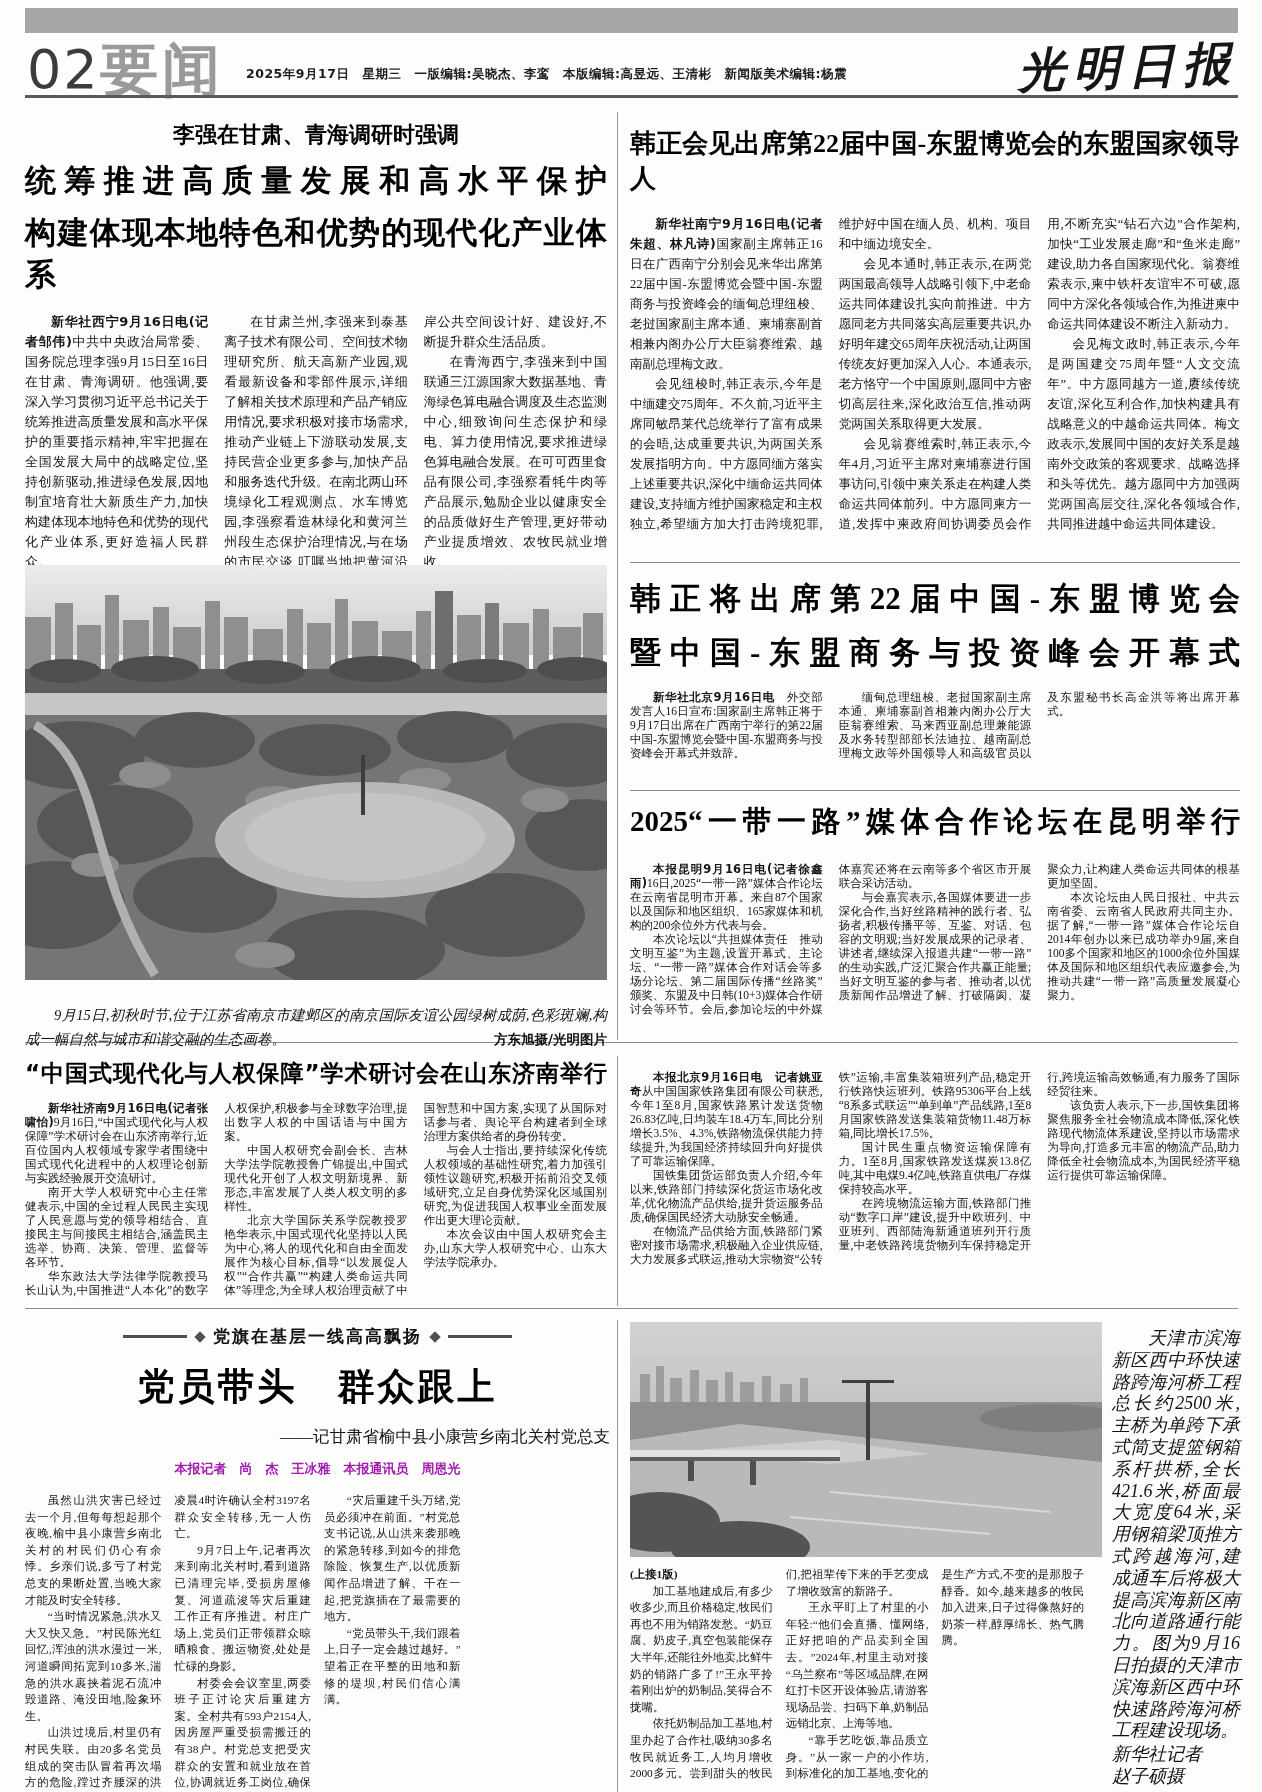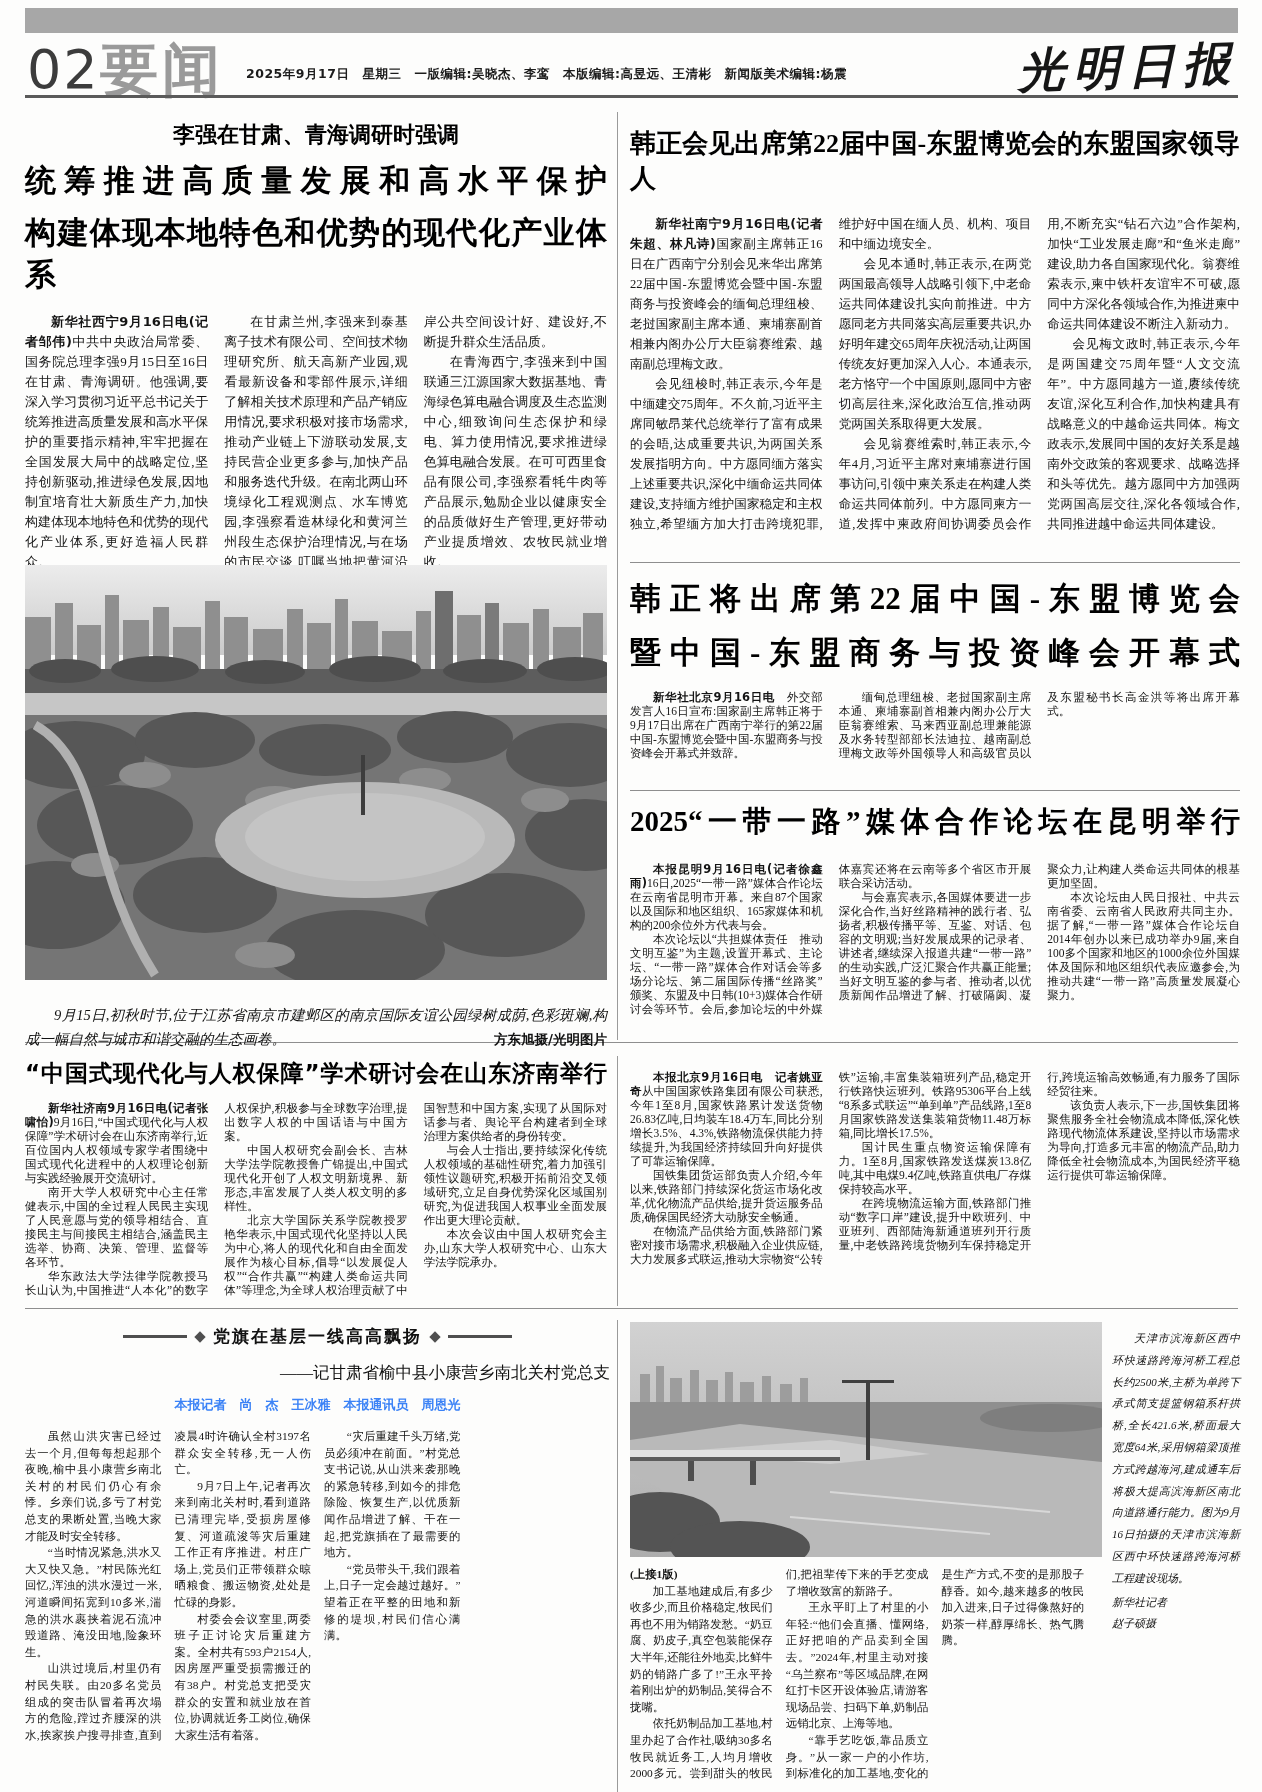--- a/index.html
+++ b/index.html
@@ -33,30 +33,30 @@
   .kicker{font-family:"DejaVu Sans","Liberation Sans",sans-serif;font-weight:700;
           font-size:22px;text-align:center;color:#000;}
   .hl-sans{font-family:"DejaVu Sans","Liberation Sans",sans-serif;font-weight:900;color:#000;
            text-align:justify;text-align-last:justify;}
   .hl-serif{font-family:"Liberation Serif","DejaVu Serif",serif;font-weight:900;color:#000;
             text-align:justify;text-align-last:justify;}
   
   .cap{font-style:italic;font-size:14.5px;line-height:24px;text-align:justify;color:#111;}
   .cap .credit{float:right;font-style:normal;font-weight:700;
                font-family:"DejaVu Sans","Liberation Sans",sans-serif;font-size:13.5px;}
-  .vcap{font-style:italic;font-size:11px;line-height:21.8px;text-align:justify;color:#111;}
+  .vcap{font-style:italic;font-size:18px;line-height:21.8px;text-align:justify;color:#111;}
   
   .eyebrow{display:flex;align-items:center;justify-content:center;gap:9px;}
   .eyebrow .bar{width:64px;height:3px;background:#4f4f4f;}
   .eyebrow .dia{width:8px;height:8px;background:#4f4f4f;transform:rotate(45deg);}
   .eyebrow .txt{font-family:"DejaVu Sans","Liberation Sans",sans-serif;font-weight:700;
                 font-size:17px;letter-spacing:2px;color:#111;}
   .feat-title{font-size:37px;font-weight:900;text-align:center;letter-spacing:3px;color:#000;}
   .feat-sub{font-size:16.5px;text-align:center;color:#111;}
-  .feat-by{font-size:13px;font-weight:700;text-align:center;color:#3b82f6;
+  .feat-by{font-size:13px;font-weight:700;text-align:center;color:#a21caf;
            font-family:"DejaVu Sans","Liberation Sans",sans-serif;}
   .photo{display:block;}
 </style>
 </head>
 <body>
 
 <div class="page">
 
   <div class="abs topbar"></div>
   <div class="abs pageno">02</div>
@@ -225,20 +225,21 @@
   </div>
 
   <div class="abs" style="left:25px;top:1325px;width:585px;">
     <div class="eyebrow">
       <span class="bar"></span>
       <span class="dia"></span>
       <span class="txt">党旗在基层一线高高飘扬</span>
       <span class="dia"></span>
       <span class="bar"></span>
     </div>
+    <div class="feat-title" style="margin-top:14px;">党员带头　群众跟上</div>
     <div class="feat-sub" style="margin-top:14px;text-align:right;">——记甘肃省榆中县小康营乡南北关村党总支</div>
     <div class="feat-by" style="margin-top:12px;">本报记者　尚　杰　王冰雅　本报通讯员　周恩光</div>
     <div class="cols4 body-md" style="height:330px;margin-top:14px;">
       <div>
           <p class="para">虽然山洪灾害已经过去一个月,但每每想起那个夜晚,榆中县小康营乡南北关村的村民们仍心有余悸。乡亲们说,多亏了村党总支的果断处置,当晚大家才能及时安全转移。</p>
           <p class="para">“当时情况紧急,洪水又大又快又急。”村民陈光红回忆,浑浊的洪水漫过一米,河道瞬间拓宽到10多米,湍急的洪水裹挟着泥石流冲毁道路、淹没田地,险象环生。</p>
           <p class="para">山洪过境后,村里仍有村民失联。由20多名党员组成的突击队冒着再次塌方的危险,蹚过齐腰深的洪水,挨家挨户搜寻排查,直到凌晨4时许确认全村3197名群众安全转移,无一人伤亡。</p>
           <p class="para">9月7日上午,记者再次来到南北关村时,看到道路已清理完毕,受损房屋修复、河道疏浚等灾后重建工作正有序推进。村庄广场上,党员们正带领群众晾晒粮食、搬运物资,处处是忙碌的身影。</p>
           <p class="para">村委会会议室里,两委班子正讨论灾后重建方案。全村共有593户2154人,因房屋严重受损需搬迁的有38户。村党总支把受灾群众的安置和就业放在首位,协调就近务工岗位,确保大家生活有着落。</p>
           <p class="para">“灾后重建千头万绪,党员必须冲在前面。”村党总支书记说,从山洪来袭那晚的紧急转移,到如今的排危除险、恢复生产,以优质新闻作品增进了解、干在一起,把党旗插在了最需要的地方。</p>

